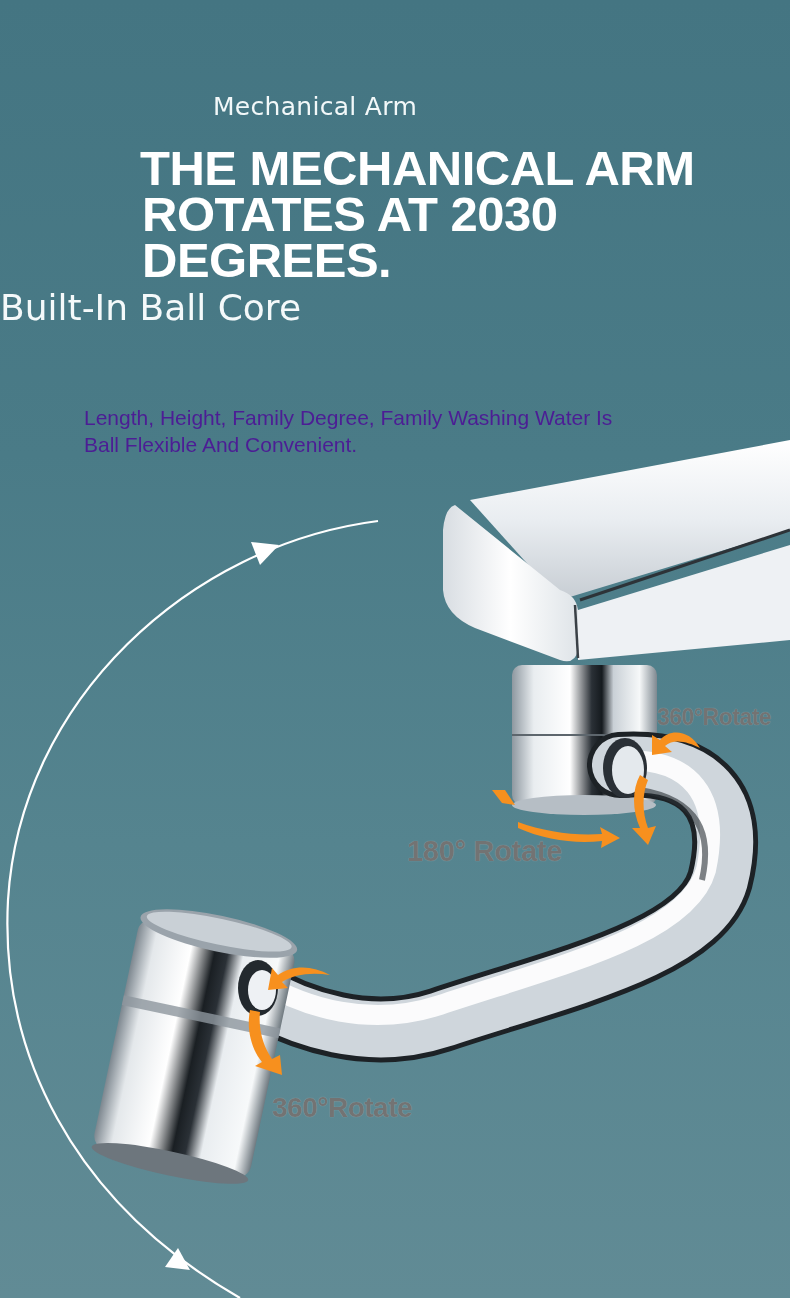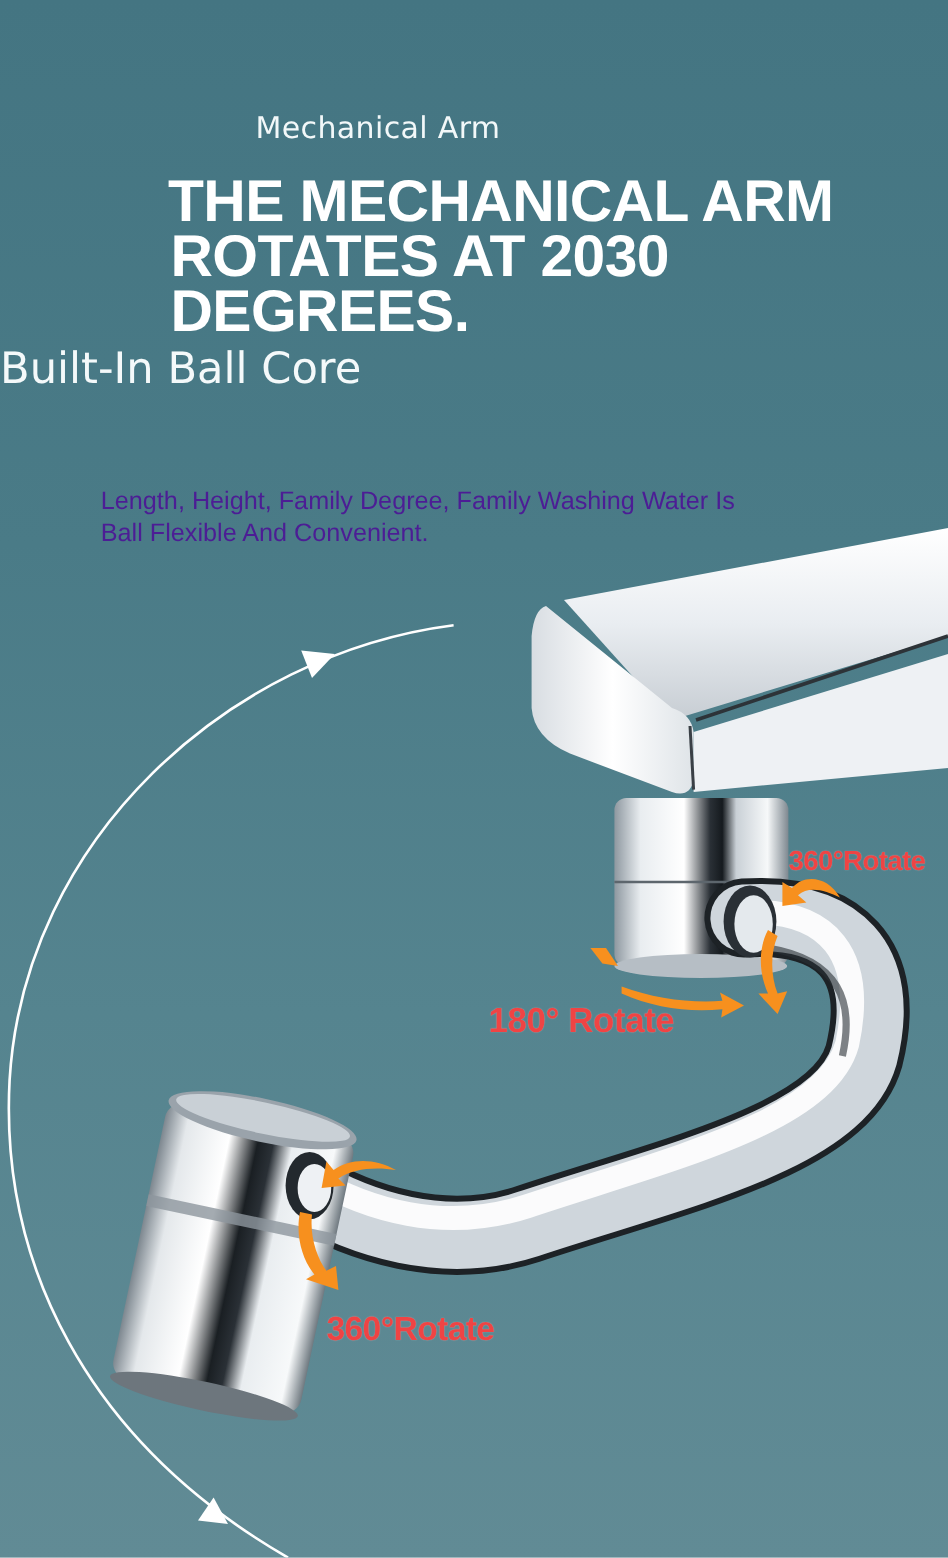--- a/index.html
+++ b/index.html
@@ -28,21 +28,21 @@
     color: #f4f9fa;
   }
   .desc {
     left: 84px; top: 366px; width: 640px;
     font-family: "Liberation Sans", sans-serif; font-size: 21px; line-height: 27px;
     color: #4c1d95;
     margin-top: 38px;
   }
   .desc span { display: block; }
   .label {
-    font-family: "Liberation Sans", sans-serif; font-weight: 700; color: #ef4444;
+    font-family: "Liberation Sans", sans-serif; font-weight: 700; color: #737373;
     white-space: nowrap; text-shadow: 0 0 1px rgba(255,255,255,0.4);
   }
   .label-top { left: 657px; top: 704px; font-size: 23px; letter-spacing: -0.5px; }
   .label-mid { left: 407px; top: 835px; font-size: 29px; letter-spacing: -0.3px; }
   .label-bot { left: 272px; top: 1092px; font-size: 28px; letter-spacing: -0.5px; }
   svg.art { position: absolute; left: 0; top: 0; }
 </style>
 </head>
 <body>
 

